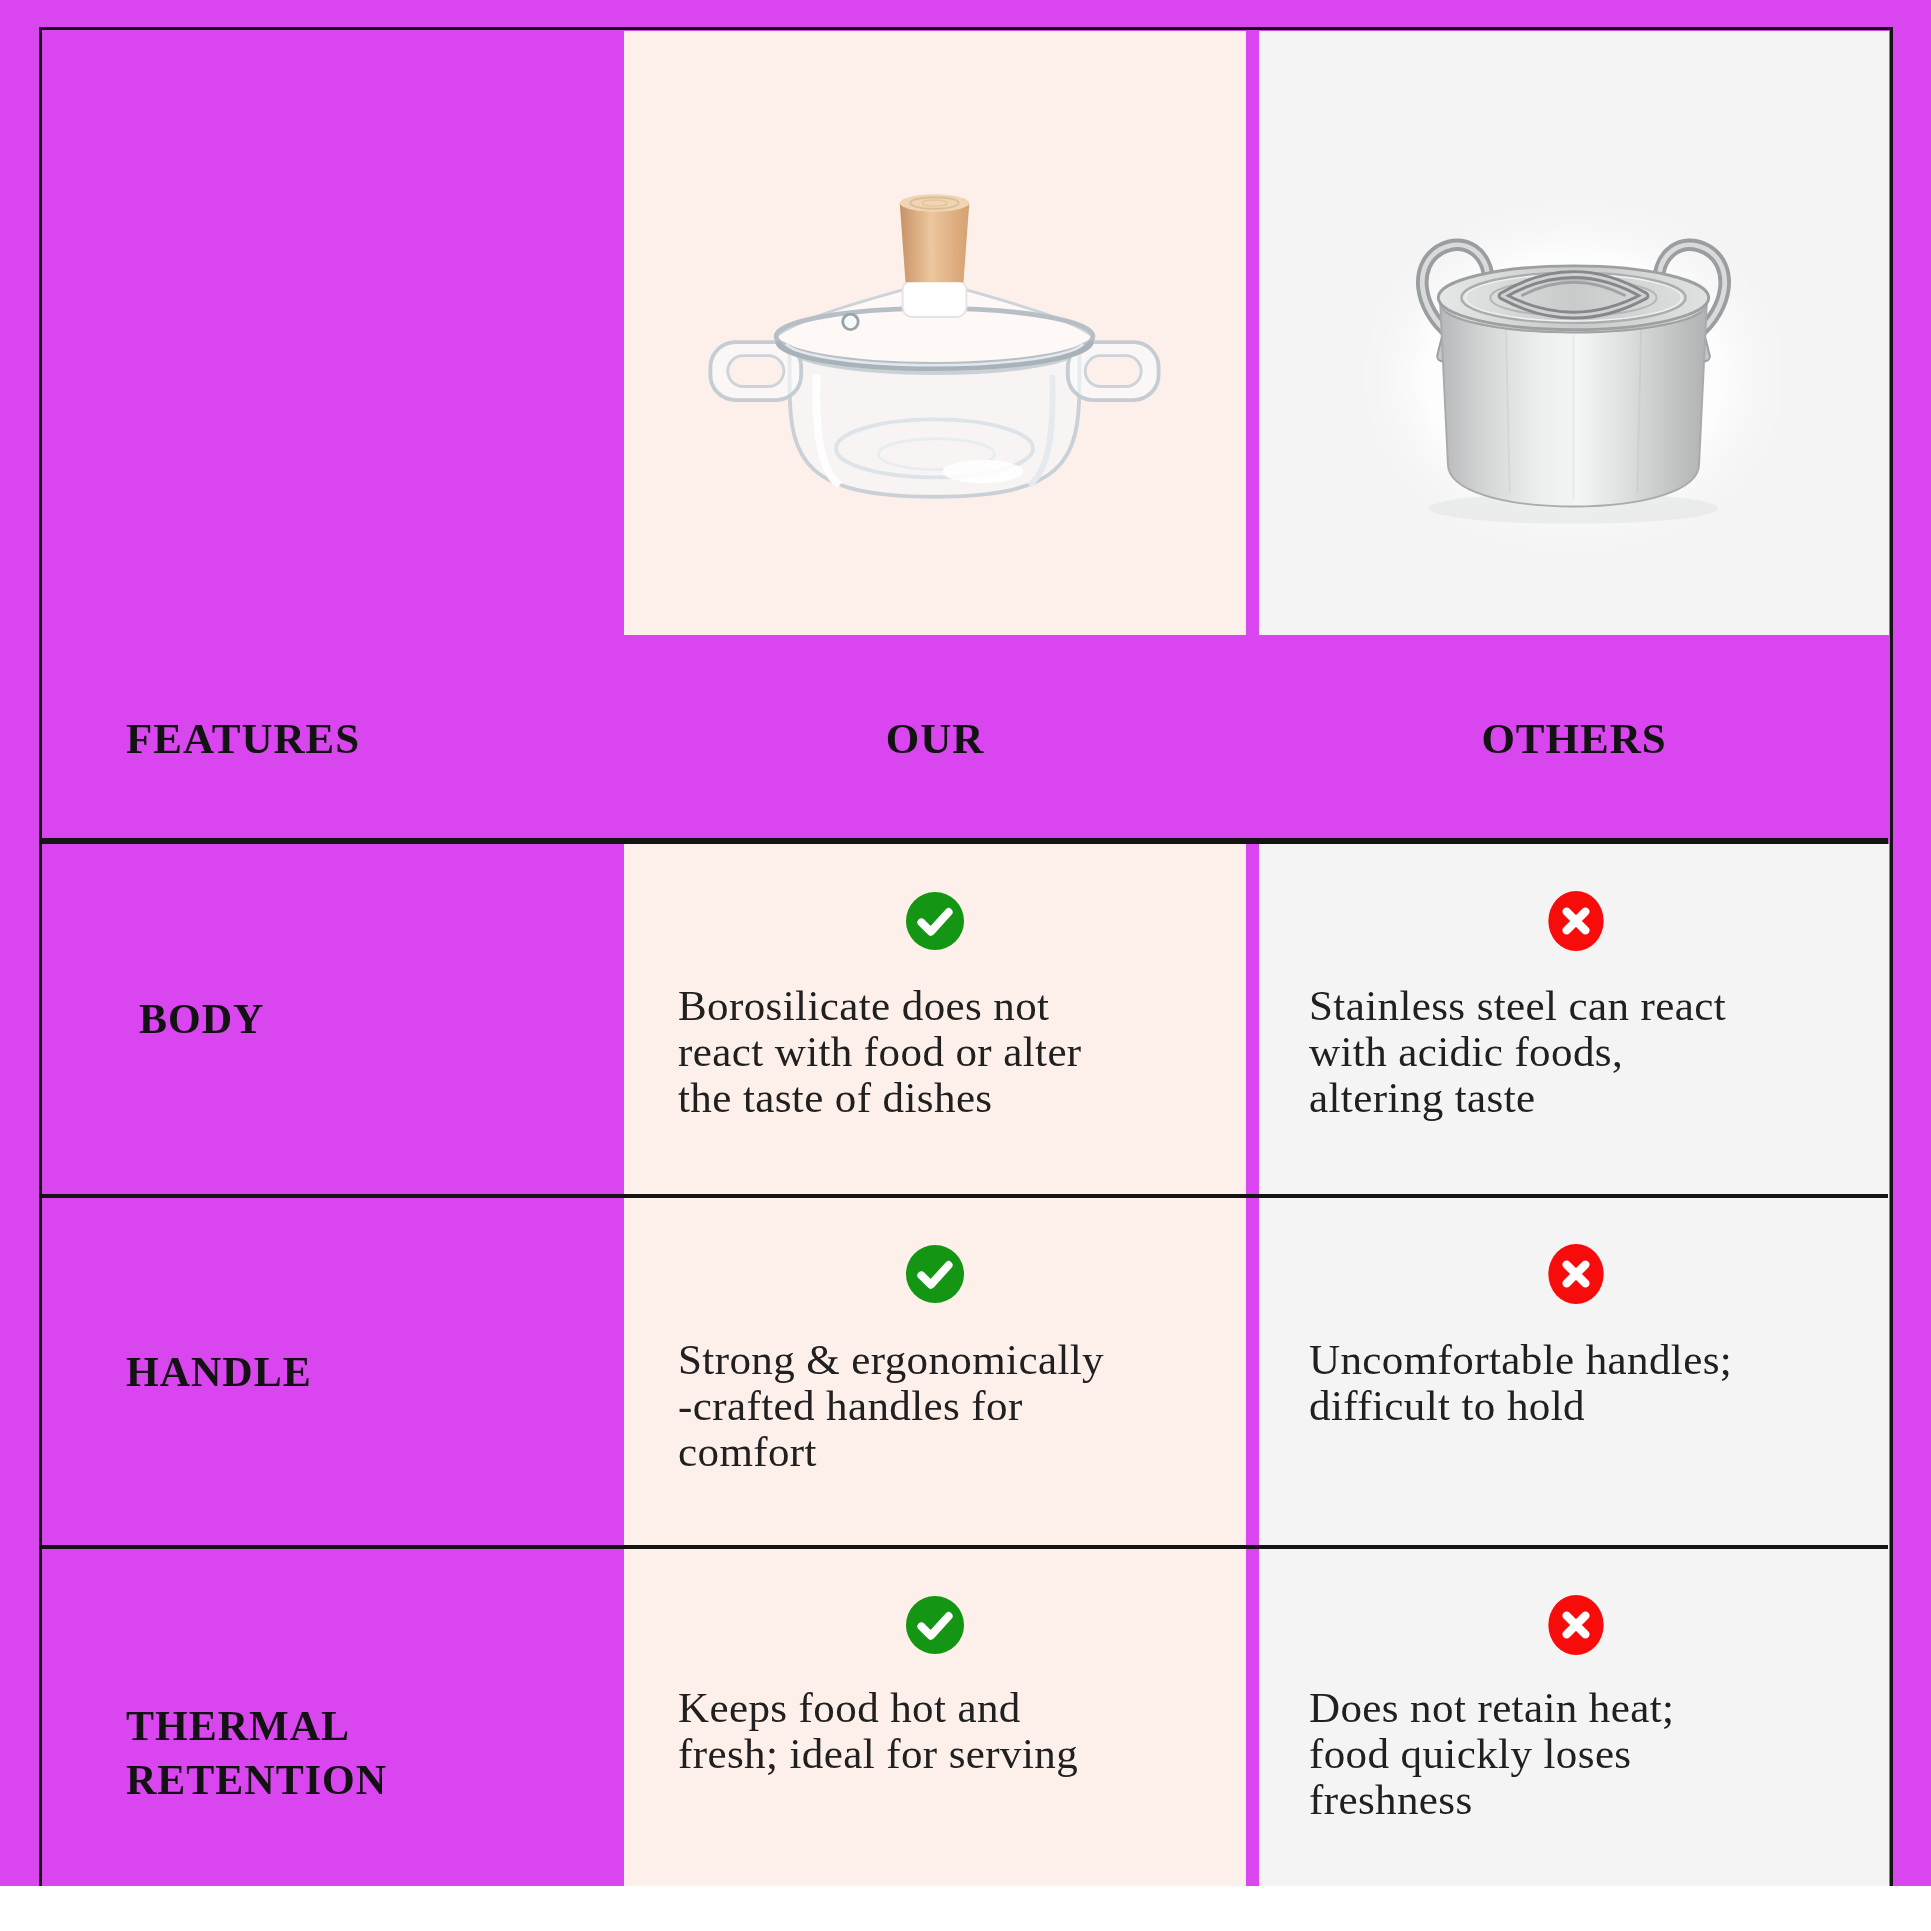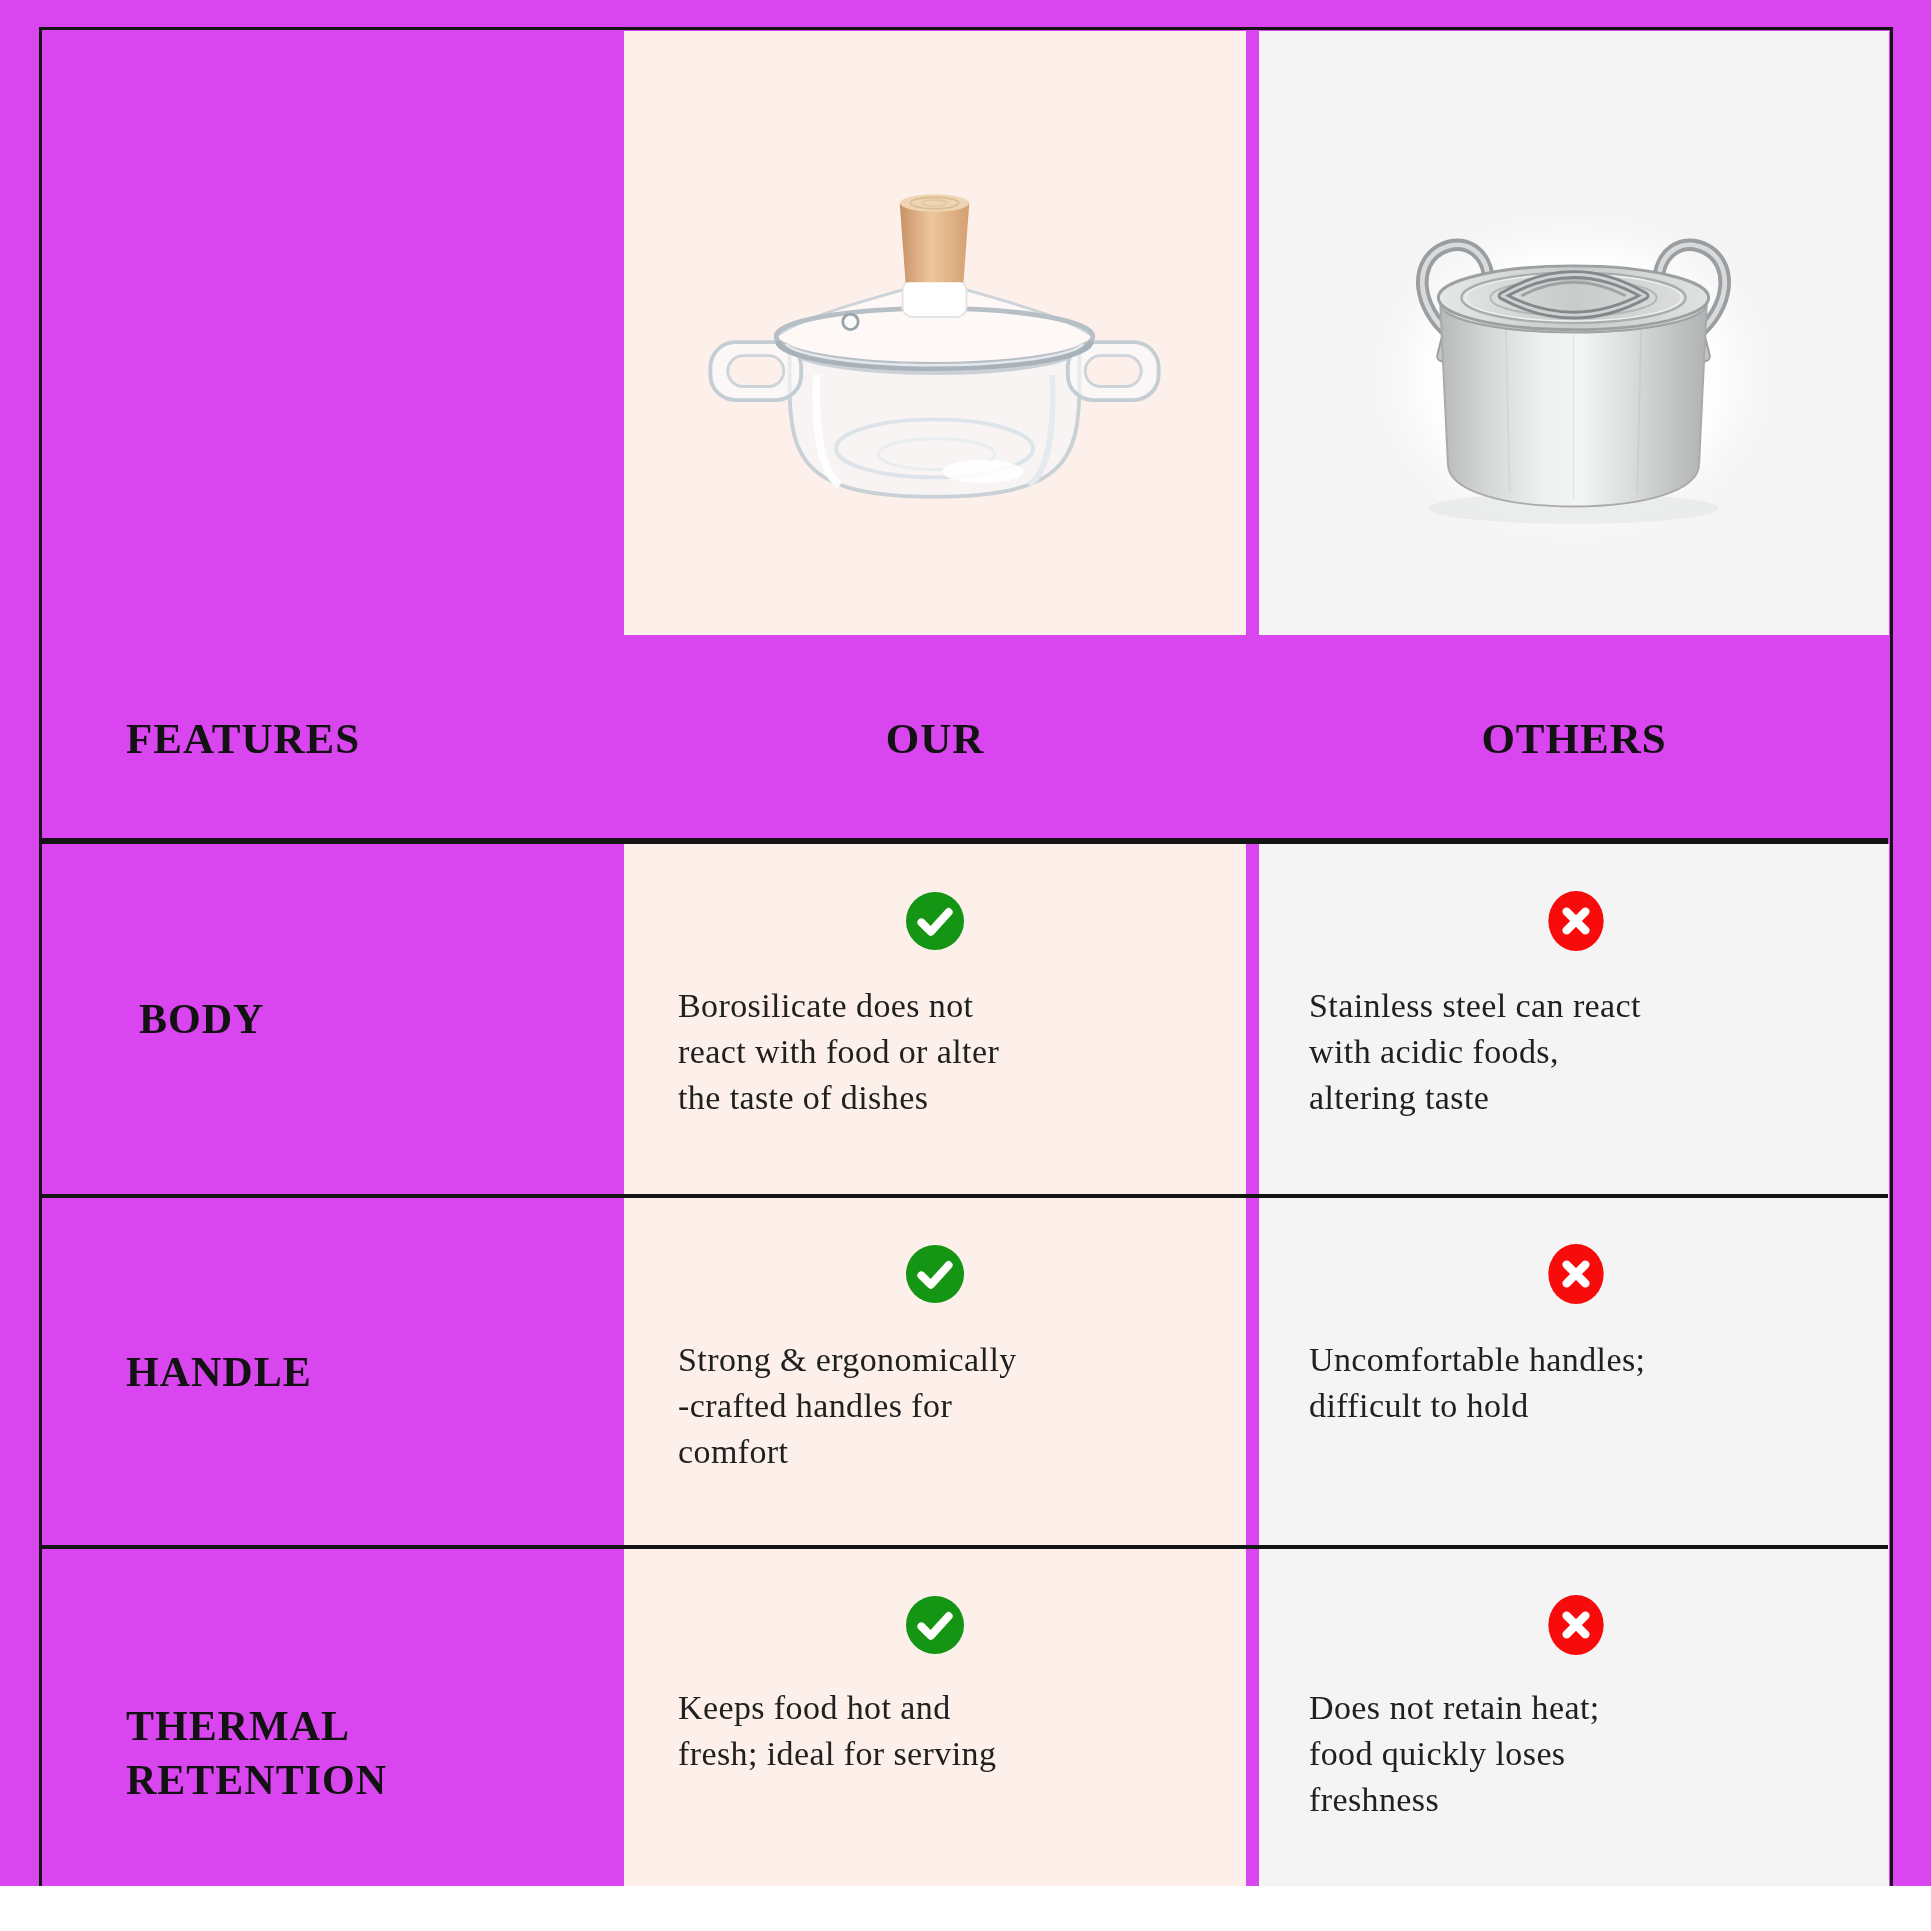--- a/index.html
+++ b/index.html
@@ -7,21 +7,21 @@
           font-family:Liberation Serif, serif;}
   .abs{position:absolute;}
   .frame{left:39px;top:27px;width:1854px;height:1877px;border:3.9px solid #141414;box-sizing:border-box;}
   .panel-pink{background:#fdf0eb;}
   .panel-gray{background:#f4f4f4;}
   .hline{background:#141414;left:42px;width:1846px;}
   .hdr{font-weight:bold;font-size:43px;letter-spacing:1px;color:#121212;white-space:nowrap;}
   .hdr-center{text-align:center;}
   .rowlabel{font-weight:bold;font-size:42px;letter-spacing:1px;color:#121212;line-height:54px;
             white-space:pre-line;display:flex;align-items:center;}
-  .celltext{font-size:34px;line-height:46px;color:#202020;letter-spacing:0.4px;white-space:pre-line;}
+  .celltext{font-size:43px;line-height:46px;color:#202020;letter-spacing:0.4px;white-space:pre-line;}
   .vicon{width:60px;height:64px;}
 </style>
 </head>
 <body>
 
 <div class="canvas">
 
   <div class="abs panel-pink" style="left:624px;top:31px;width:622px;height:604px;"></div>
   <div class="abs panel-gray" style="left:1259px;top:31px;width:630px;height:604px;"></div>
   <div class="abs panel-pink" style="left:624px;top:844px;width:622px;height:1056px;"></div>

